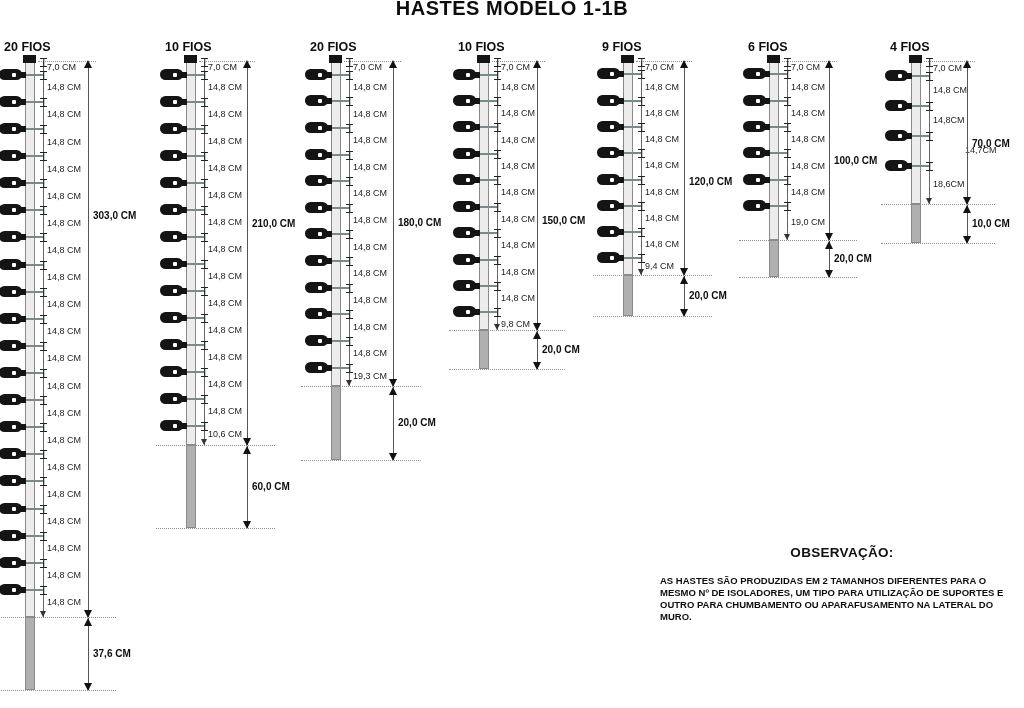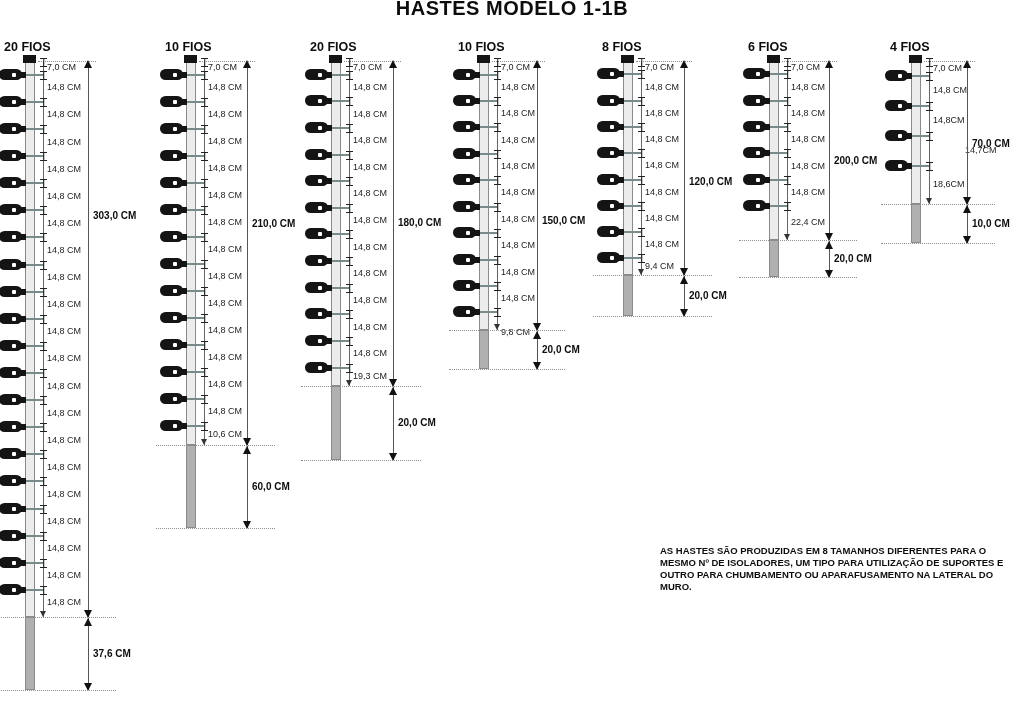--- a/index.html
+++ b/index.html
@@ -436,34 +436,34 @@
       <div class="dim-label" style="left: 501px; top: 62.2533px;">7,0 CM</div>
       <div class="dim-label" style="left: 501px; top: 81.728px;">14,8 CM</div>
       <div class="dim-label" style="left: 501px; top: 108.171px;">14,8 CM</div>
       <div class="dim-label" style="left: 501px; top: 134.613px;">14,8 CM</div>
       <div class="dim-label" style="left: 501px; top: 161.056px;">14,8 CM</div>
       <div class="dim-label" style="left: 501px; top: 187.499px;">14,8 CM</div>
       <div class="dim-label" style="left: 501px; top: 213.941px;">14,8 CM</div>
       <div class="dim-label" style="left: 501px; top: 240.384px;">14,8 CM</div>
       <div class="dim-label" style="left: 501px; top: 266.827px;">14,8 CM</div>
       <div class="dim-label" style="left: 501px; top: 293.269px;">14,8 CM</div>
-      <div class="dim-label" style="left: 501px; top: 327px;">9,8 CM</div>
+      <div class="dim-label" style="left: 501px; top: 319px;">9,8 CM</div>
       <div class="vline" style="left: 537px; top: 62px; height: 268px; background: rgb(85, 85, 85);"></div>
       <div class="arr-up" style="left: 533px; top: 60px;"></div>
       <div class="arr-down" style="left: 533px; top: 323px;"></div>
       <div class="dim-total" style="left: 542px; top: 215px;">150,0 CM</div>
       <div class="vline" style="left: 537px; top: 331px; height: 38px; background: rgb(85, 85, 85);"></div>
       <div class="arr-up" style="left: 533px; top: 331px;"></div>
       <div class="arr-down" style="left: 533px; top: 362px;"></div>
       <div class="dim-total" style="left: 542px; top: 343.5px;">20,0 CM</div>
       <div class="dotted" style="left: 449px; top: 330px; width: 116px;"></div>
       <div class="dotted" style="left: 449px; top: 369px; width: 116px;"></div>
     </div>
     <div class="abs" style="left: 0px; top: 0px; width: 0px; height: 0px;">
-      <div class="col-header" style="left: 602px; top: 40px;">8 FIOS</div>
+      <div class="col-header" style="left: 602px; top: 40px;">9 FIOS</div>
       <div class="rod-above" style="left: 623px; top: 62px; width: 10px; height: 213px; background: rgb(236, 236, 236);"></div>
       <div class="rod-below" style="left: 623px; top: 275px; width: 10px; height: 41px; background: rgb(176, 176, 176);"></div>
       <div class="abs" style="left: 621px; top: 55px; width: 13px; height: 8px; background: rgb(20, 20, 20);"></div>
       <div class="dotted" style="left: 636px; top: 61px; width: 56px;"></div>
       <div class="vline" style="left: 641px; top: 61px; height: 214px;"></div>
       <div class="ibeam" style="left: 638px; top: 58px;"></div>
       <div class="tick-down" style="left: 638px; top: 269px;"></div>
       <div class="abs" style="left: 620px; top: 73.425px; width: 21px; height: 2px; background: rgb(122, 138, 138);"></div>
       <div class="pill" style="left: 597px; top: 68.425px; width: 23px; height: 11px; background: rgb(20, 20, 20);"></div>
       <div class="abs" style="left: 610px; top: 72.425px; width: 4px; height: 4px; background: rgb(255, 255, 255); border-radius: 1px;"></div>
@@ -562,25 +562,25 @@
       <div class="pill" style="left: 743px; top: 200.18px; width: 23px; height: 11px; background: rgb(20, 20, 20);"></div>
       <div class="abs" style="left: 756px; top: 204.18px; width: 4px; height: 4px; background: rgb(255, 255, 255); border-radius: 1px;"></div>
       <div class="abs" style="left: 764px; top: 203.18px; width: 6px; height: 6px; background: rgb(20, 20, 20);"></div>
       <div class="ibeam" style="left: 784px; top: 202.18px;"></div>
       <div class="dim-label" style="left: 791px; top: 62.23px;">7,0 CM</div>
       <div class="dim-label" style="left: 791px; top: 81.632px;">14,8 CM</div>
       <div class="dim-label" style="left: 791px; top: 107.976px;">14,8 CM</div>
       <div class="dim-label" style="left: 791px; top: 134.32px;">14,8 CM</div>
       <div class="dim-label" style="left: 791px; top: 160.664px;">14,8 CM</div>
       <div class="dim-label" style="left: 791px; top: 187.008px;">14,8 CM</div>
-      <div class="dim-label" style="left: 791px; top: 217.09px;">22,4 CM</div>
+      <div class="dim-label" style="left: 791px; top: 217.09px;">19,0 CM</div>
       <div class="vline" style="left: 829px; top: 62px; height: 178px; background: rgb(85, 85, 85);"></div>
       <div class="arr-up" style="left: 825px; top: 60px;"></div>
       <div class="arr-down" style="left: 825px; top: 233px;"></div>
-      <div class="dim-total" style="left: 834px; top: 155px;">200,0 CM</div>
+      <div class="dim-total" style="left: 834px; top: 155px;">100,0 CM</div>
       <div class="vline" style="left: 829px; top: 241px; height: 36px; background: rgb(85, 85, 85);"></div>
       <div class="arr-up" style="left: 825px; top: 241px;"></div>
       <div class="arr-down" style="left: 825px; top: 270px;"></div>
       <div class="dim-total" style="left: 834px; top: 252.5px;">20,0 CM</div>
       <div class="dotted" style="left: 739px; top: 240px; width: 118px;"></div>
       <div class="dotted" style="left: 739px; top: 277px; width: 118px;"></div>
     </div>
     <div class="abs" style="left: 0px; top: 0px; width: 0px; height: 0px;">
       <div class="col-header" style="left: 890px; top: 40px;">4 FIOS</div>
       <div class="rod-above" style="left: 911px; top: 62px; width: 10px; height: 142px; background: rgb(236, 236, 236);"></div>
@@ -622,15 +622,16 @@
       <div class="vline" style="left: 967px; top: 205px; height: 38px; background: rgb(85, 85, 85);"></div>
       <div class="arr-up" style="left: 963px; top: 205px;"></div>
       <div class="arr-down" style="left: 963px; top: 236px;"></div>
       <div class="dim-total" style="left: 972px; top: 217.5px;">10,0 CM</div>
       <div class="dotted" style="left: 881px; top: 204px; width: 114px;"></div>
       <div class="dotted" style="left: 881px; top: 243px; width: 114px;"></div>
     </div>
   </div>
 
 <div id="note-block">
-  <p class="note-p">AS HASTES SÃO PRODUZIDAS EM 8 TAMANHOS DIFERENTES PARA O MESMO Nº DE ISOLADORES, UM TIPO PARA UTILIZAÇÃO DE SUPORTES E OUTRO PARA CHUMBAMENTO OU APARAFUSAMENTO NA LATERAL DO MURO.</p>
+  <div id="note-heading">OBSERVAÇÃO:</div>
+  <p class="note-p">AS HASTES SÃO PRODUZIDAS EM 2 TAMANHOS DIFERENTES PARA O MESMO Nº DE ISOLADORES, UM TIPO PARA UTILIZAÇÃO DE SUPORTES E OUTRO PARA CHUMBAMENTO OU APARAFUSAMENTO NA LATERAL DO MURO.</p>
 
 </div>
 
 </body></html>

